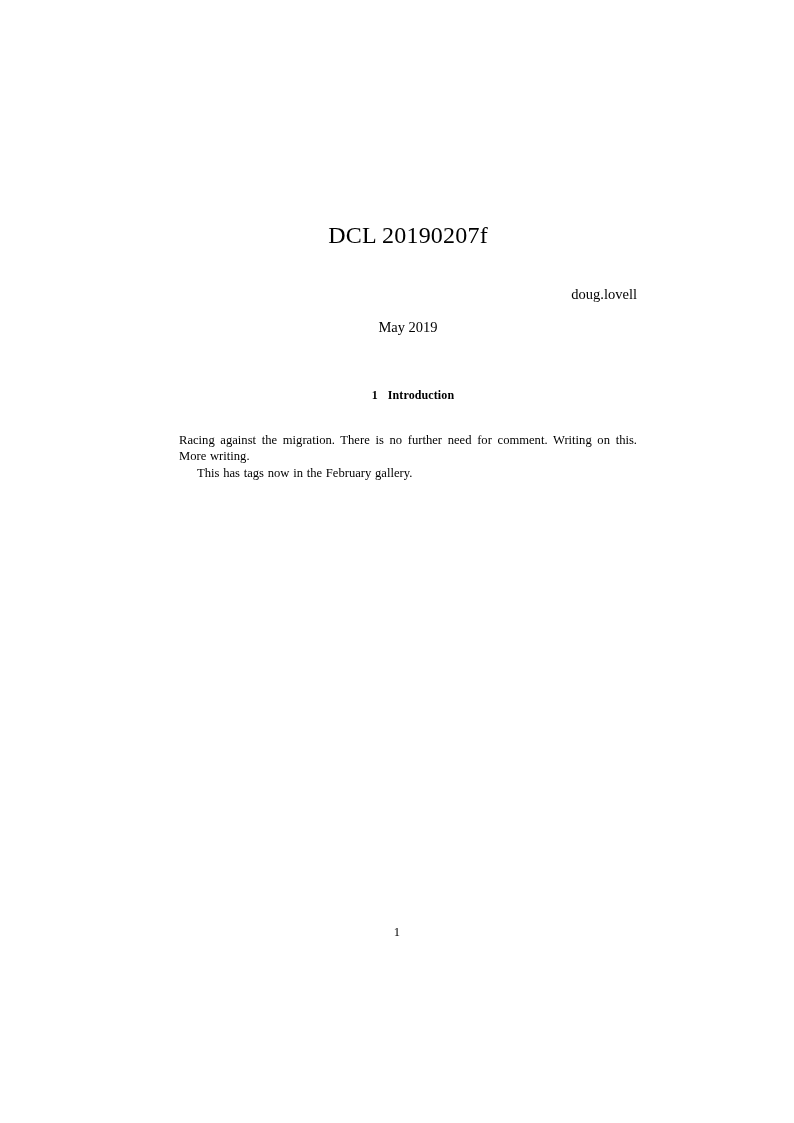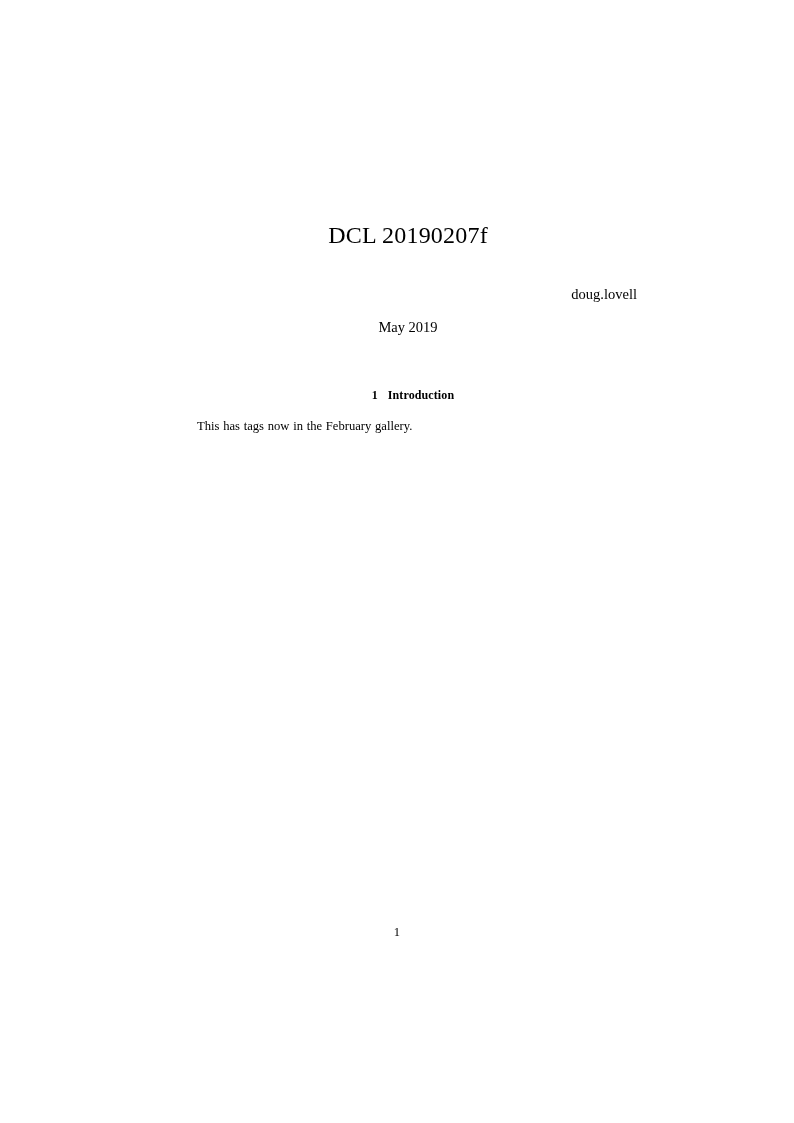--- a/index.html
+++ b/index.html
@@ -91,19 +91,20 @@
     <h1 class="doc-title">DCL 20190207f</h1>
 
     <div class="doc-author">doug.lovell</div>
 
     <div class="doc-date">May 2019</div>
 
     <h2 class="section-heading">
       <span class="secnum">1</span><span>Introduction</span>
     </h2>
 
+    <p class="para">Racing against the migration. There is no further need for comment. Writing on this. More writing.</p>
 
     <p class="para indent">This has tags now in the February gallery.</p>
 
   </div>
 
   <div class="page-number">1</div>
 </div>
 
 </body></html>

